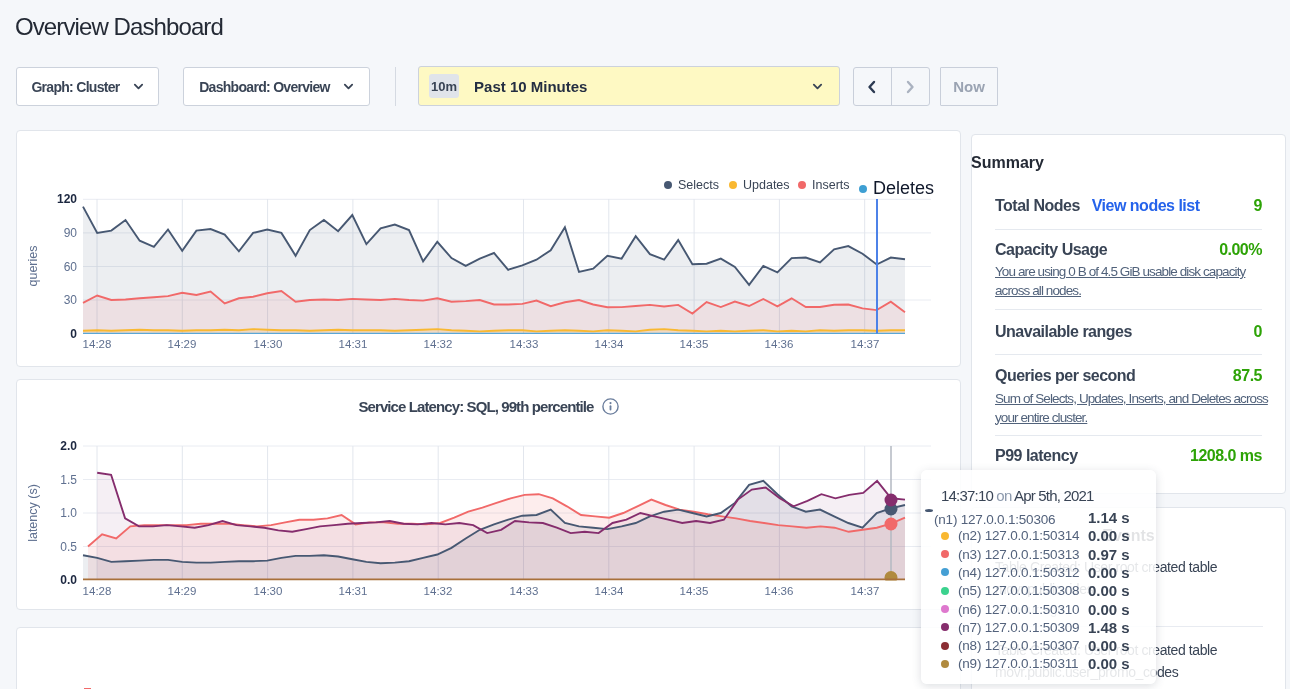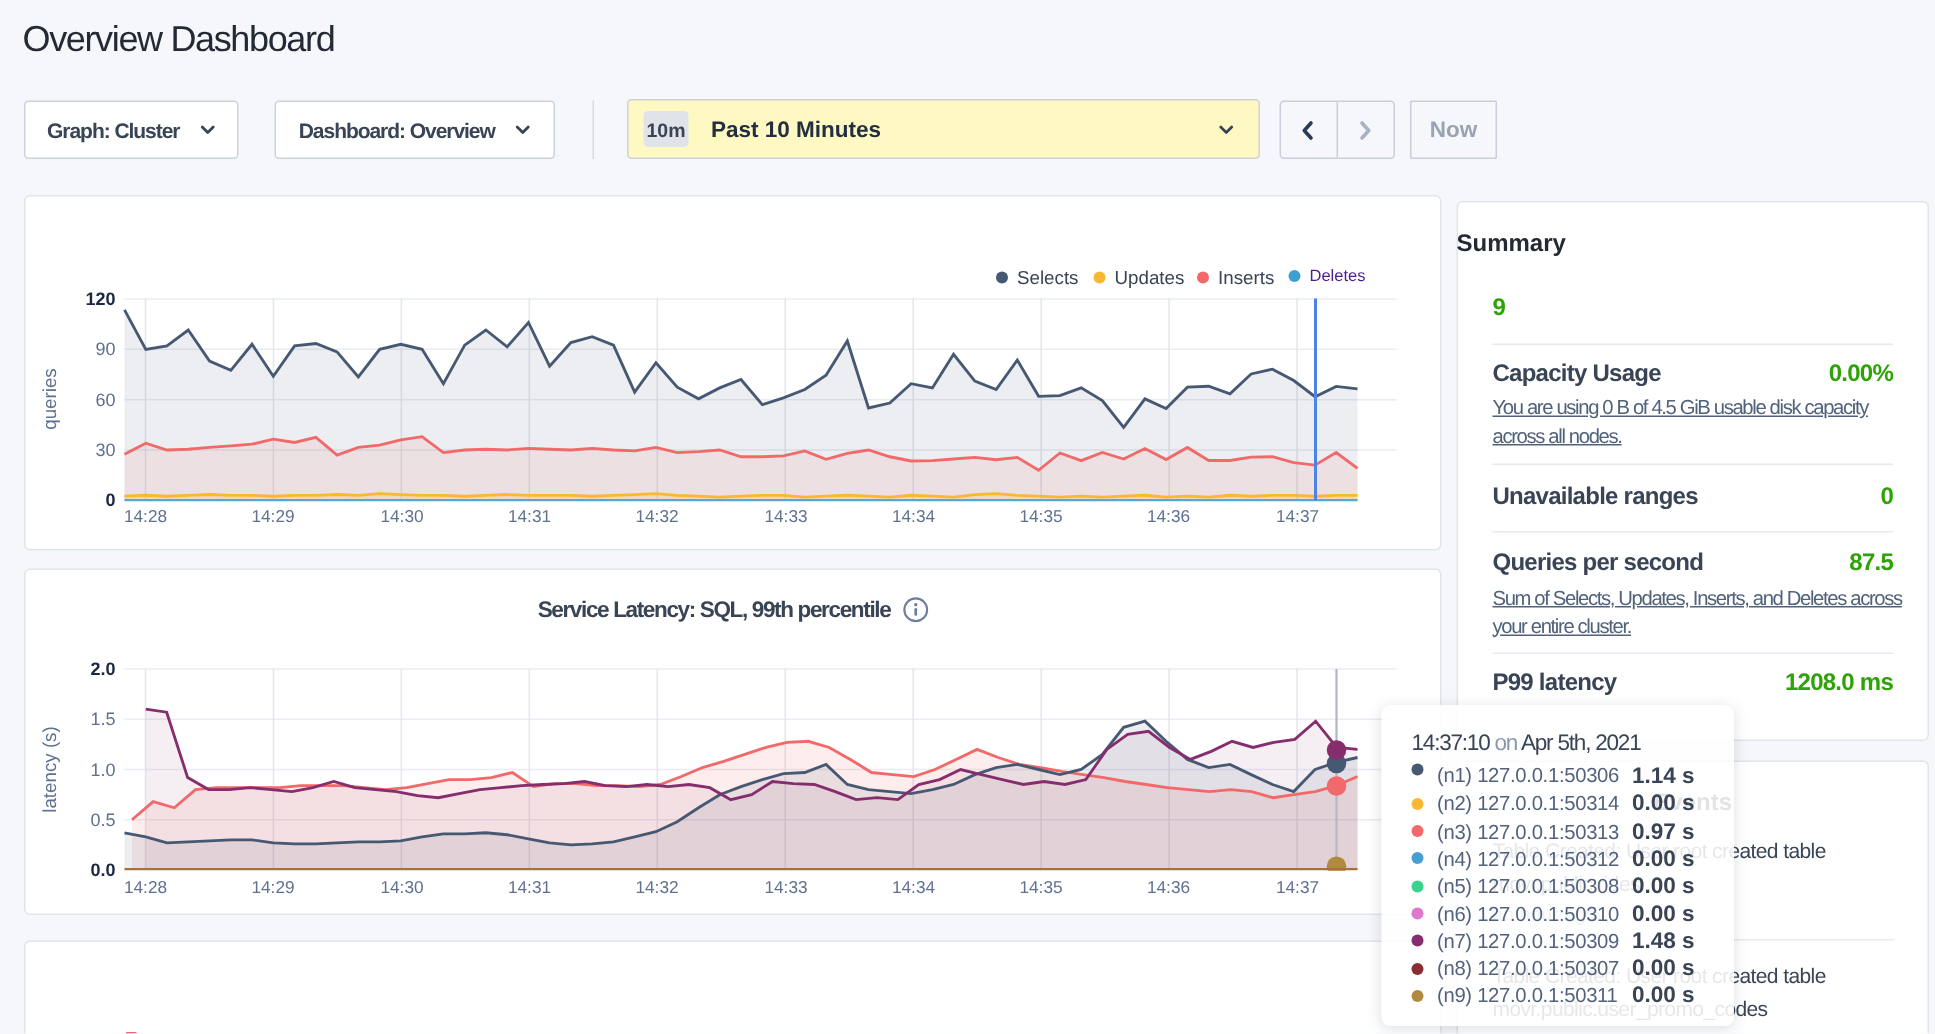--- a/index.html
+++ b/index.html
@@ -44,21 +44,21 @@
           <path d="M5 2L9.5 7L5 12" fill="none" stroke="#aab2c0" stroke-width="2.4" stroke-linecap="round" stroke-linejoin="round"></path>
         </svg>
       </div>
 </div>
 <div class="abs" style="left:940px;top:67px;width:58px;height:39px;border:1px solid #c9cfda;border-radius:1px;display:flex;align-items:center;justify-content:center;font-weight:bold;font-size:15px;color:#9aa3b2;">Now</div>
 
 <div class="panel" style="left:16px;top:130px;width:945px;height:237px;"></div>
 <div class="abs" style="left:664px;top:178px;display:flex;align-items:center;gap:6px;font-size:12.5px;color:#394455;"><span style="width:8px;height:8px;border-radius:50%;background:#475872;"></span>Selects</div>
 <div class="abs" style="left:729px;top:178px;display:flex;align-items:center;gap:6px;font-size:12.5px;color:#394455;"><span style="width:8px;height:8px;border-radius:50%;background:#f9b831;"></span>Updates</div>
 <div class="abs" style="left:798px;top:178px;display:flex;align-items:center;gap:6px;font-size:12.5px;color:#394455;"><span style="width:8px;height:8px;border-radius:50%;background:#f16969;"></span>Inserts</div>
-<div class="abs" style="left:859px;top:178px;display:flex;align-items:center;gap:6px;font-size:11px;color:#4c1d95;"><span style="width:8px;height:8px;border-radius:50%;background:#3e9fd3;"></span>Deletes</div>
+<div class="abs" style="left:859px;top:178px;display:flex;align-items:center;gap:6px;font-size:18px;color:#0f172a;"><span style="width:8px;height:8px;border-radius:50%;background:#3e9fd3;"></span>Deletes</div>
 <svg class="abs" style="left:0;top:0;" width="961" height="367" viewBox="0 0 961 367">
 <line x1="83" y1="300.0" x2="931.0" y2="300.0" stroke="#e9ecf2" stroke-width="1"></line>
 <line x1="83" y1="266.5" x2="931.0" y2="266.5" stroke="#e9ecf2" stroke-width="1"></line>
 <line x1="83" y1="232.9" x2="931.0" y2="232.9" stroke="#e9ecf2" stroke-width="1"></line>
 <line x1="83" y1="199.3" x2="931.0" y2="199.3" stroke="#e9ecf2" stroke-width="1"></line>
 <line x1="97.0" y1="199" x2="97.0" y2="333.6" stroke="#e2e6ed" stroke-width="1"></line>
 <line x1="182.3" y1="199" x2="182.3" y2="333.6" stroke="#e2e6ed" stroke-width="1"></line>
 <line x1="267.6" y1="199" x2="267.6" y2="333.6" stroke="#e2e6ed" stroke-width="1"></line>
 <line x1="352.9" y1="199" x2="352.9" y2="333.6" stroke="#e2e6ed" stroke-width="1"></line>
 <line x1="438.2" y1="199" x2="438.2" y2="333.6" stroke="#e2e6ed" stroke-width="1"></line>
@@ -151,20 +151,21 @@
 <text x="37" y="513" text-anchor="middle" font-size="12.5" fill="#5f7090" transform="rotate(-90 37 513)">latency (s)</text>
 </svg>
 
 <div class="panel" style="left:16px;top:627px;width:945px;height:120px;"></div>
 <div class="abs" style="left:57px;top:687px;font-size:13px;font-weight:bold;color:#1c2740;">60</div>
 <div class="abs" style="left:84px;top:688px;width:7px;height:1px;background:#f16969;"></div>
 
 <div class="panel" style="left:971px;top:134px;width:315px;height:360px;"></div>
 <div class="abs" style="left:971px;top:154px;width:315px;text-align:left;font-weight:bold;font-size:16px;color:#242a35;">Summary</div>
 <div class="srow" style="top:197px;">
+      <span>Total Nodes&nbsp;&nbsp;&nbsp;<a style="color:#2563eb;text-decoration:none;">View nodes list</a></span>
       <span class="sval">9</span>
     </div>
 <div class="divider" style="left:995px;top:229px;width:267px;"></div>
 <div class="srow" style="top:241px;">
       <span>Capacity Usage</span>
       <span class="sval">0.00%</span>
     </div>
 <div class="sdesc" style="top:263px;">You are using 0 B of 4.5 GiB usable disk capacity<br>across all nodes.</div>
 <div class="divider" style="left:995px;top:309px;width:267px;"></div>
 <div class="srow" style="top:323px;">
@@ -185,21 +186,21 @@
 
 <div class="panel" style="left:971px;top:507px;width:315px;height:220px;"></div>
 <div class="abs" style="left:971px;top:527px;width:315px;text-align:center;font-weight:bold;font-size:16px;color:#242a35;">Events</div>
 <div class="abs" style="left:995px;top:556px;font-size:14px;letter-spacing:-0.4px;color:#394455;line-height:22px;">Table Created: User root created table<br>movr.public.rides</div>
 <div class="abs" style="left:995px;top:602px;font-size:13px;color:#8b98ab;">an hour ago</div>
 <div class="divider" style="left:995px;top:626px;width:268px;background:#e8ebf1;"></div>
 <div class="abs" style="left:995px;top:639px;font-size:14px;letter-spacing:-0.4px;color:#394455;line-height:22px;">Table Created: User root created table<br>movr.public.user_promo_codes</div>
 
 <div class="abs" style="left:921px;top:470px;width:235px;height:214px;background:rgba(255,255,255,0.87);border-radius:6px;box-shadow:0 2px 10px rgba(60,70,90,0.18);z-index:10;">
 <div style="position:absolute;left:20px;top:17px;font-size:15px;letter-spacing:-0.8px;color:#394455;">14:37:10 <span style="color:#8b98ab;">on</span> Apr 5th, 2021</div>
-<div style="position:absolute;left:20px;top:38.5px;height:18px;display:flex;align-items:flex-start;">
+<div style="position:absolute;left:4px;top:38.5px;height:18px;display:flex;align-items:flex-start;flex-direction:column;">
         <span style="width:8px;height:8px;border-radius:50%;background:#475872;display:inline-block;"></span>
         <span style="margin-left:9px;font-size:13.5px;letter-spacing:-0.2px;color:#53627c;">(n1) 127.0.0.1:50306</span>
       </div>
       <div style="position:absolute;left:167px;top:38.5px;height:18px;display:flex;align-items:center;font-size:15px;font-weight:bold;color:#394455;">1.14 s</div>
 <div style="position:absolute;left:20px;top:56.8px;height:18px;display:flex;align-items:center;">
         <span style="width:8px;height:8px;border-radius:50%;background:#f9b831;display:inline-block;"></span>
         <span style="margin-left:9px;font-size:13.5px;letter-spacing:-0.2px;color:#53627c;">(n2) 127.0.0.1:50314</span>
       </div>
       <div style="position:absolute;left:167px;top:56.8px;height:18px;display:flex;align-items:center;font-size:15px;font-weight:bold;color:#394455;">0.00 s</div>
 <div style="position:absolute;left:20px;top:75.1px;height:18px;display:flex;align-items:center;">

